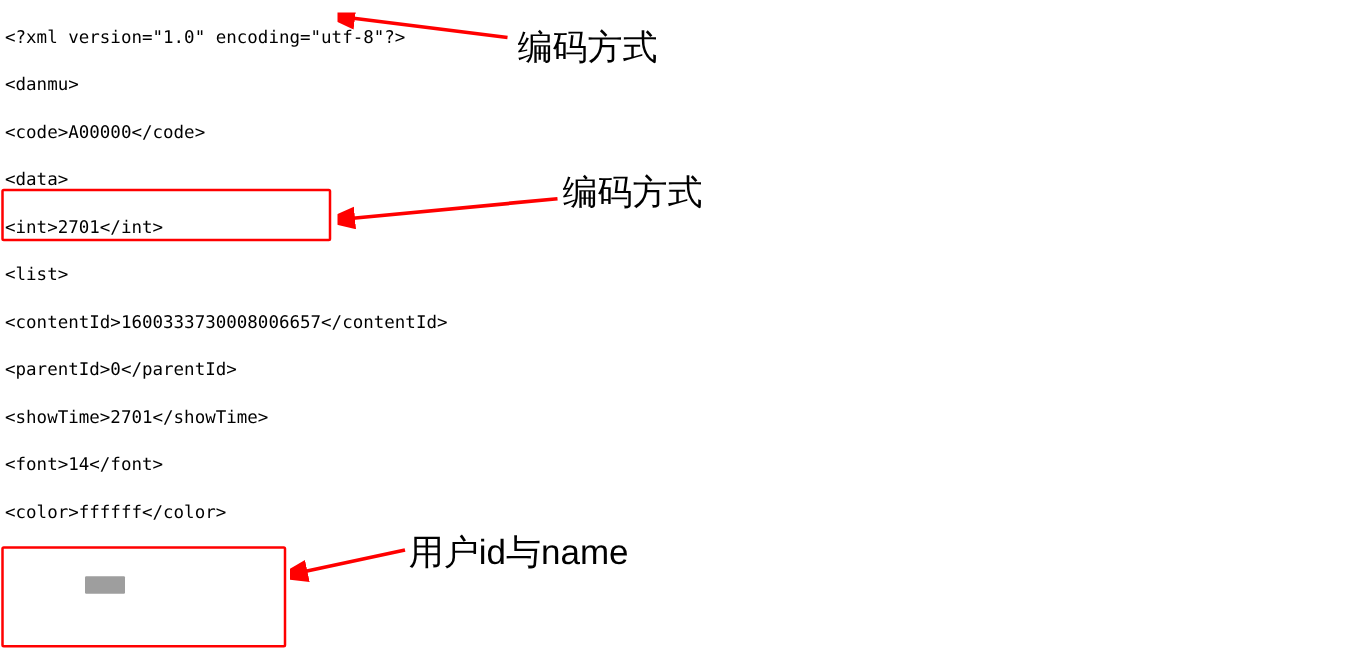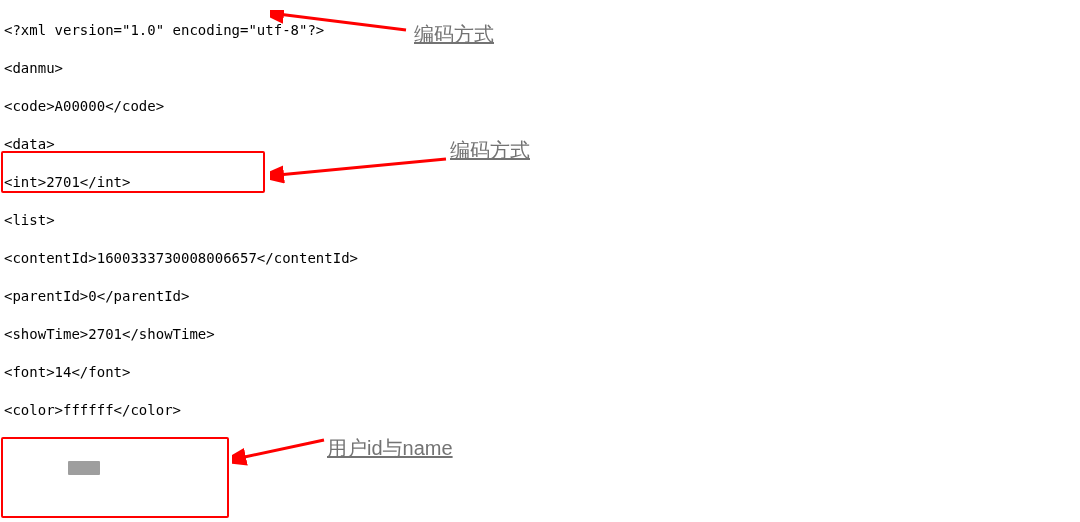--- a/index.html
+++ b/index.html
@@ -28,25 +28,24 @@
   }
   .line { display: block; }
   .redbox {
     position: absolute;
     border: 2px solid #ff0000;
     border-radius: 2px;
     box-sizing: border-box;
   }
   .label {
     position: absolute;
-    color: #737373;
-    font-size: 20px;
+    color: #000000;
+    font-size: 28px;
     font-family: "Microsoft YaHei", "SimHei", "SimSun", sans-serif;
     line-height: 1;
-    text-decoration: underline;
   }
   .arrow-svg { position: absolute; }
   
   .censor {
     position: absolute;
     background: #9e9e9e;
     width: 32px;
     height: 14px;
     border-radius: 1px;
   }
@@ -83,21 +82,21 @@
 
   </div>
 
   <div class="censor" style="left:68px; top:461px;"></div>
 
   <div class="redbox" style="left:1px; top:151px; width:264px; height:42px;"></div>
   <div class="redbox" style="left:1px; top:437px; width:228px; height:81px;"></div>
 
   <div class="label" style="left:414px; top:24px;">编码方式</div>
   <div class="label" style="left:450px; top:140px;">编码方式</div>
-  <div class="label" style="left:327px; top:438px;">用户id与name</div>
+  <div class="label" style="left:327px; top:428px;">用户id与name</div>
 
   <svg class="arrow-svg" style="left:270px; top:10px;" width="140" height="28">
     <defs>
       <marker id="ah1" markerWidth="10" markerHeight="10" refX="2" refY="3" orient="auto">
         <path d="M0,0 L0,6 L9,3 z" fill="#ff0000"></path>
       </marker>
     </defs>
     <line x1="136" y1="20" x2="8" y2="4" stroke="#ff0000" stroke-width="3" marker-end="url(#ah1)"></line>
   </svg>
 

